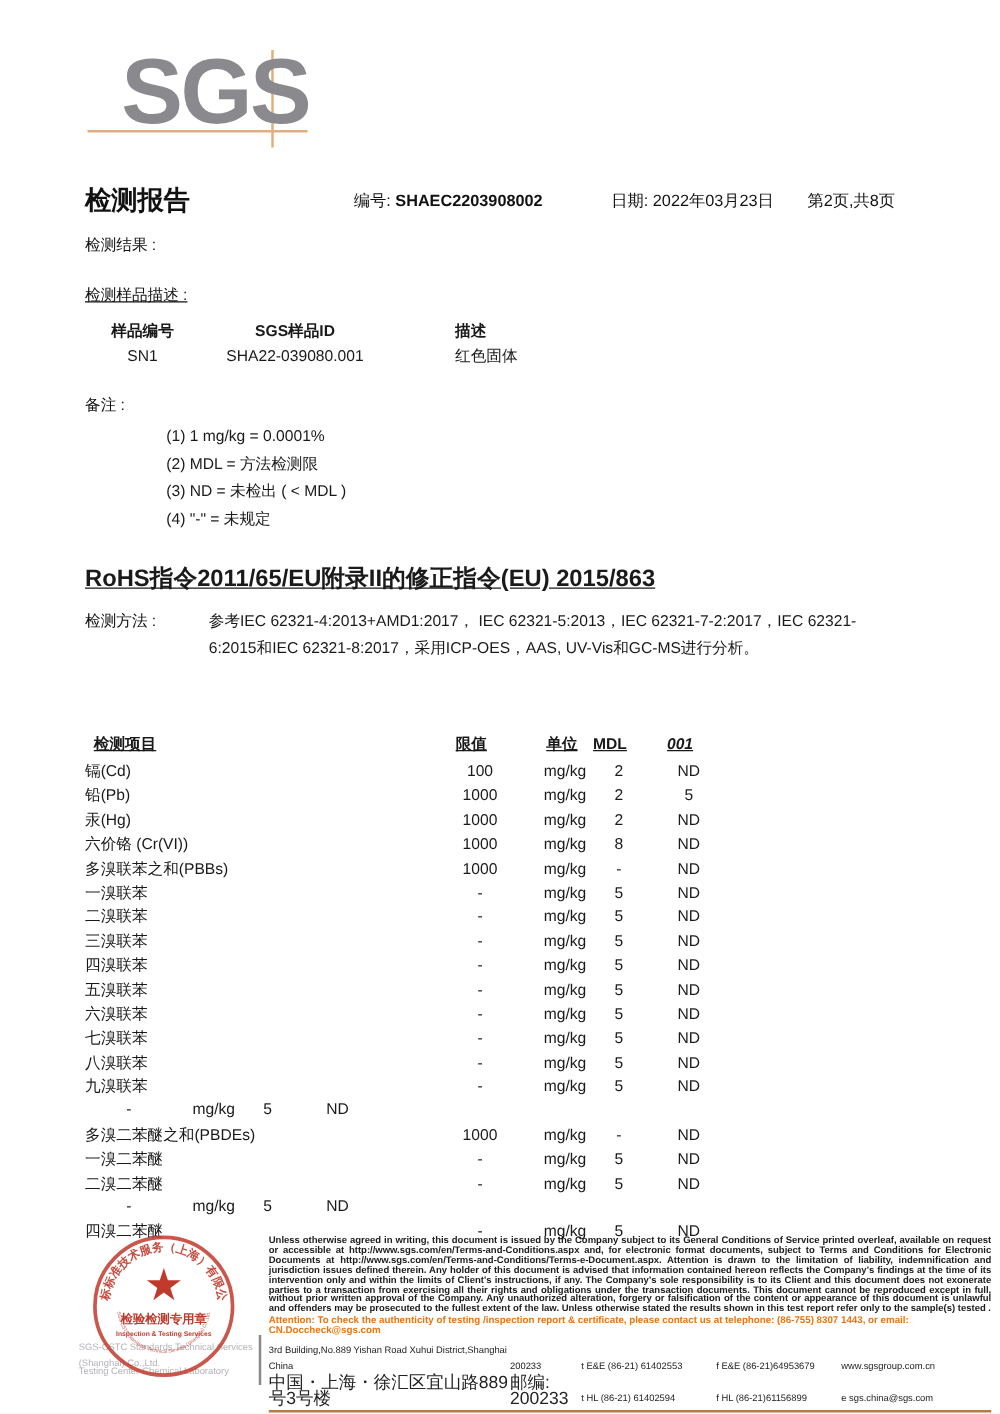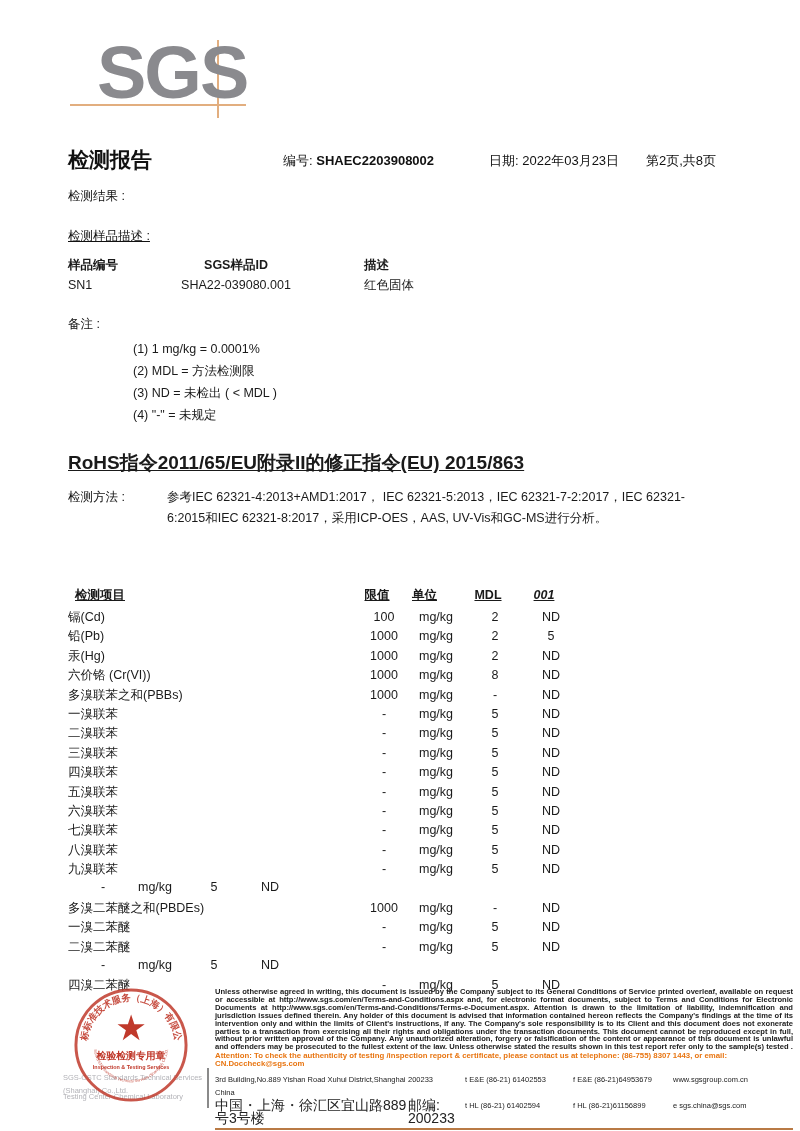--- a/index.html
+++ b/index.html
@@ -20,49 +20,49 @@
   .report-title { font-size:21px; font-weight:bold; color:#111; }
   .hmeta { font-size:13px; color:#111; }
 
   
   .lbl { font-size:12.5px; color:#111; }
   .underline { text-decoration:underline; }
   .bold { font-weight:bold; }
 
   .sample-table { width:430px; font-size:12.5px; }
   .srow { display:flex; line-height:20px; }
-  .sc1 { width:92px; text-align:left; }
+  .sc1 { width:92px; text-align:center; }
   .sc2 { width:152px; text-align:center; }
   .sc3 { width:140px; text-align:left; padding-left:52px; }
 
   .notes div { font-size:12.5px; line-height:22px; }
 
   .rohs { font-size:19px; font-weight:bold; text-decoration:underline; }
 
   .method-text { font-size:12.5px; line-height:21px; width:525px; }
 
   
   .rtable { width:525px; font-size:12.5px; }
   .rrow { display:flex; align-items:baseline; height:19.4px; }
   .rrow.rhead { height:22px; }
   .c-item { width:281px; text-align:left; }
   .c-limit { width:70px; text-align:center; }
-  .c-unit { width:50px; text-align:left; }
+  .c-unit { width:50px; text-align:right; }
   .c-mdl { width:52px; text-align:center; }
   .c-val { width:60px; text-align:center; }
   .rhead span { font-weight:bold; }
   .rhead .hd { text-decoration:underline; }
   .rhead .c-item { padding-left:7px; width:274px; }
   .rhead .c-val { font-style:italic; }
 
   
   .footer-right { width:578px; }
   .legal { font-size:7.6px; line-height:7.9px; text-align:justify; font-weight:600; color:#1c1c1c; }
   .attention { font-size:7.8px; line-height:8.2px; font-weight:700; color:#e87511; margin-top:1px; }
-  .addr-row { display:flex; font-size:7.5px; line-height:13px; color:#222; align-items:flex-start; }
+  .addr-row { display:flex; font-size:7.5px; line-height:13px; color:#222; align-items:flex-end; }
   .a-addr { flex:0 0 193px; }
   .a-post { flex:0 0 57px; }
   .a-tel { flex:0 0 108px; }
   .a-fax { flex:0 0 100px; }
   .a-web { flex:0 0 90px; }
   .cnaddr { font-size:14px; }
   .bottom-line { height:2.5px; background:#b97a45; margin-top:3px; }
   .member { text-align:right; font-size:10px; font-weight:600; padding:8px 45px 0 0; color:#222; }
 
   .gray-co { font-size:7.5px; color:#b3b3b8; line-height:13px; }

